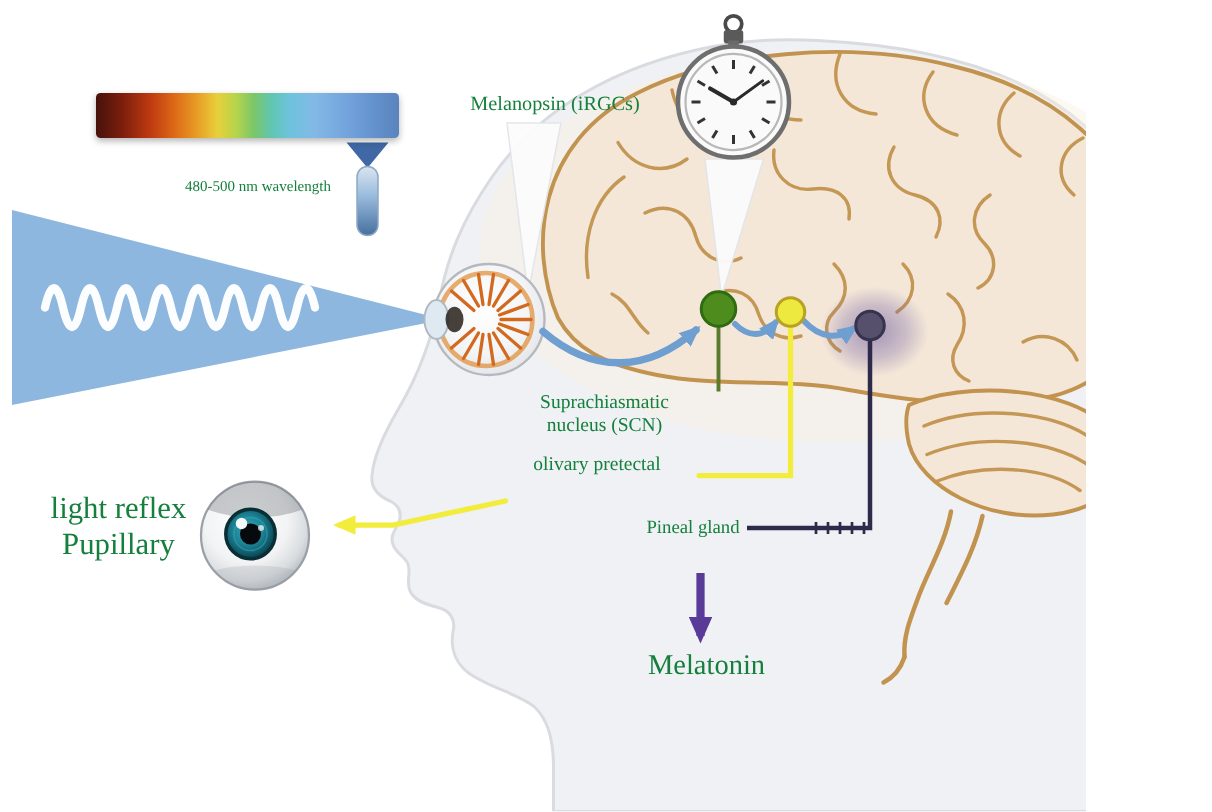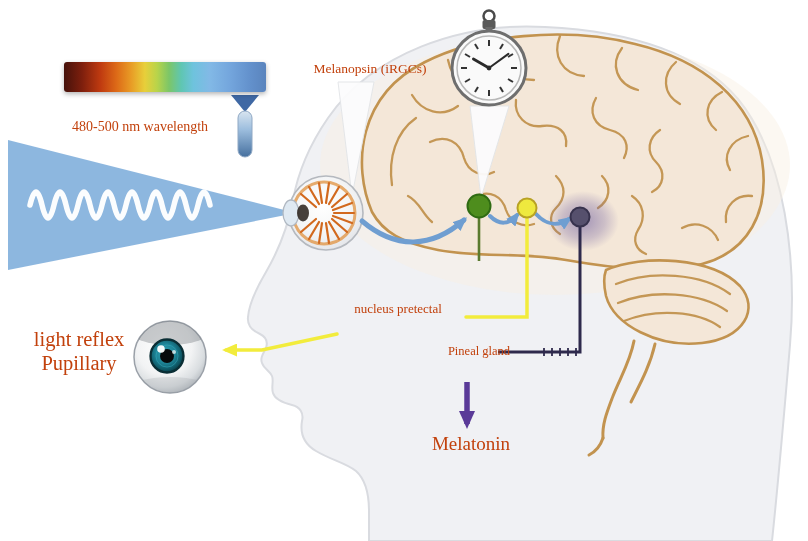--- a/index.html
+++ b/index.html
@@ -1,27 +1,27 @@
 <!DOCTYPE html>
 <html><head>
 <meta charset="utf-8">
 <style>
   html,body{margin:0;padding:0;background:#ffffff;}
   .stage{
-    position:relative;width:808px;height:541px;overflow:hidden;background:#ffffff;
-    font-family:"Liberation Serif","DejaVu Serif",serif;color:#c2410c;
+    position:relative;width:724px;height:541px;overflow:hidden;background:#ffffff;
+    font-family:"Liberation Serif","DejaVu Serif",serif;color:#15803d;
   }
   .stage svg{position:absolute;left:0;top:0;}
   .lbl{position:absolute;text-align:center;line-height:1.15;}
   .lbl .line{display:block;}
   .lbl-melanopsin{left:304px;top:61px;width:132px;font-size:13.5px;}
-  .lbl-wavelength{left:72px;top:119px;width:200px;font-size:14px;text-align:left;}
+  .lbl-wavelength{left:72px;top:119px;width:200px;font-size:10px;text-align:center;}
   .lbl-scn{left:341px;top:260px;width:124px;font-size:13px;line-height:15px;}
   .lbl-opn{left:336px;top:301px;width:124px;font-size:13px;line-height:15px;}
-  .lbl-pineal{left:442px;top:344px;width:74px;font-size:12.5px;}
+  .lbl-pineal{left:425px;top:344px;width:74px;font-size:12.5px;}
   .lbl-pupillary{left:20px;top:327px;width:118px;font-size:20.5px;line-height:24px;}
   .lbl-melatonin{left:396px;top:432px;width:150px;font-size:19px;line-height:24px;}
   .spectrum{
     position:absolute;left:64px;top:62px;width:202px;height:30px;border-radius:3px;
     box-shadow:0 2px 5px rgba(0,0,0,.30);
     background:linear-gradient(90deg,
       #46120b 0%, #7e1f0d 9%, #bf3a10 18%, #dd6a17 26%, #e89a25 33%,
       #e8cf3a 40%, #b9d44a 46%, #7cc668 52%, #5fc6b2 58%, #6ec3dd 64%,
       #82b9e6 72%, #74a6dd 82%, #6391cc 92%, #5a84bd 100%);
   }
@@ -241,23 +241,27 @@
   <div class="spectrum"></div>
 
   <div class="lbl lbl-melanopsin">
     <span class="line">Melanopsin (iRGCs)</span>
   </div>
 
   <div class="lbl lbl-wavelength">
     <span class="line">480-500 nm wavelength</span>
   </div>
 
+  <div class="lbl lbl-scn">
+    <span class="line">Suprachiasmatic</span>
+    <span class="line">nucleus (SCN)</span>
+  </div>
 
   <div class="lbl lbl-opn">
-    <span class="line">nucleus pretectal</span>
+    <span class="line">olivary pretectal</span>
   </div>
 
   <div class="lbl lbl-pineal">
     <span class="line">Pineal gland</span>
   </div>
 
   <div class="lbl lbl-pupillary">
     <span class="line">light reflex</span>
     <span class="line">Pupillary</span>
   </div>

